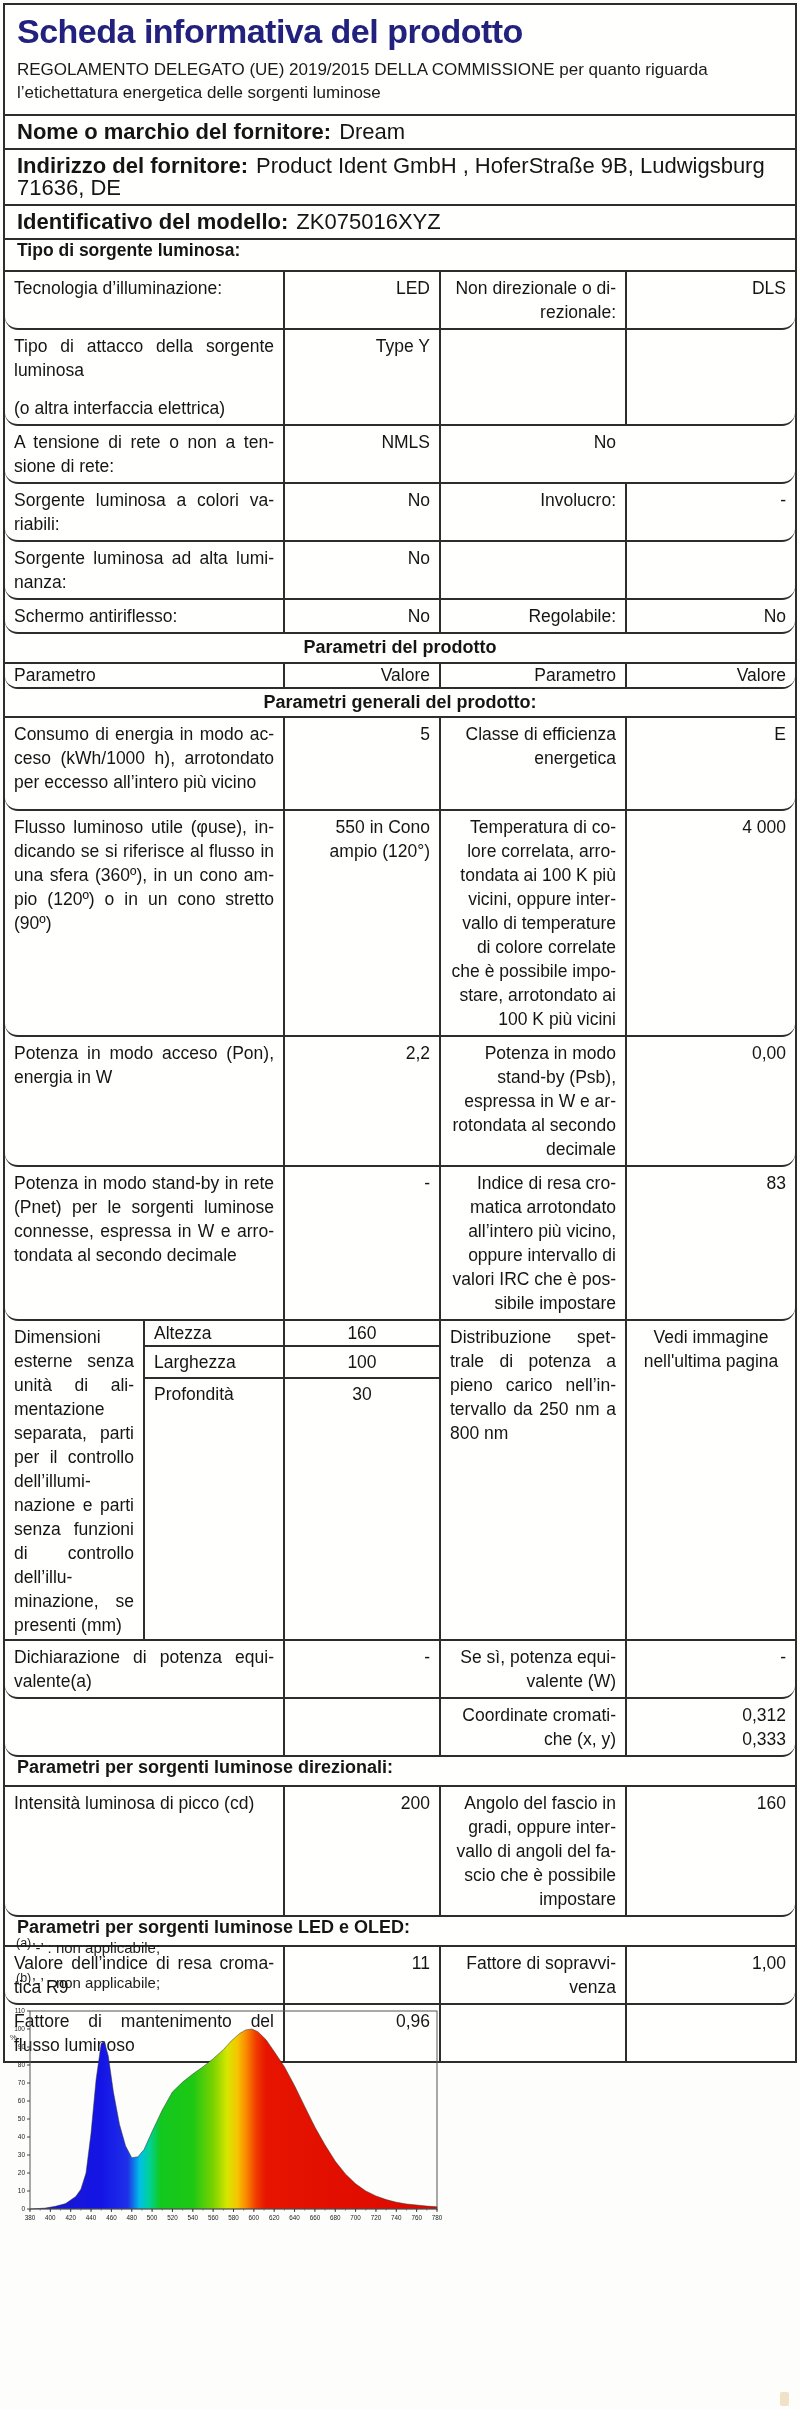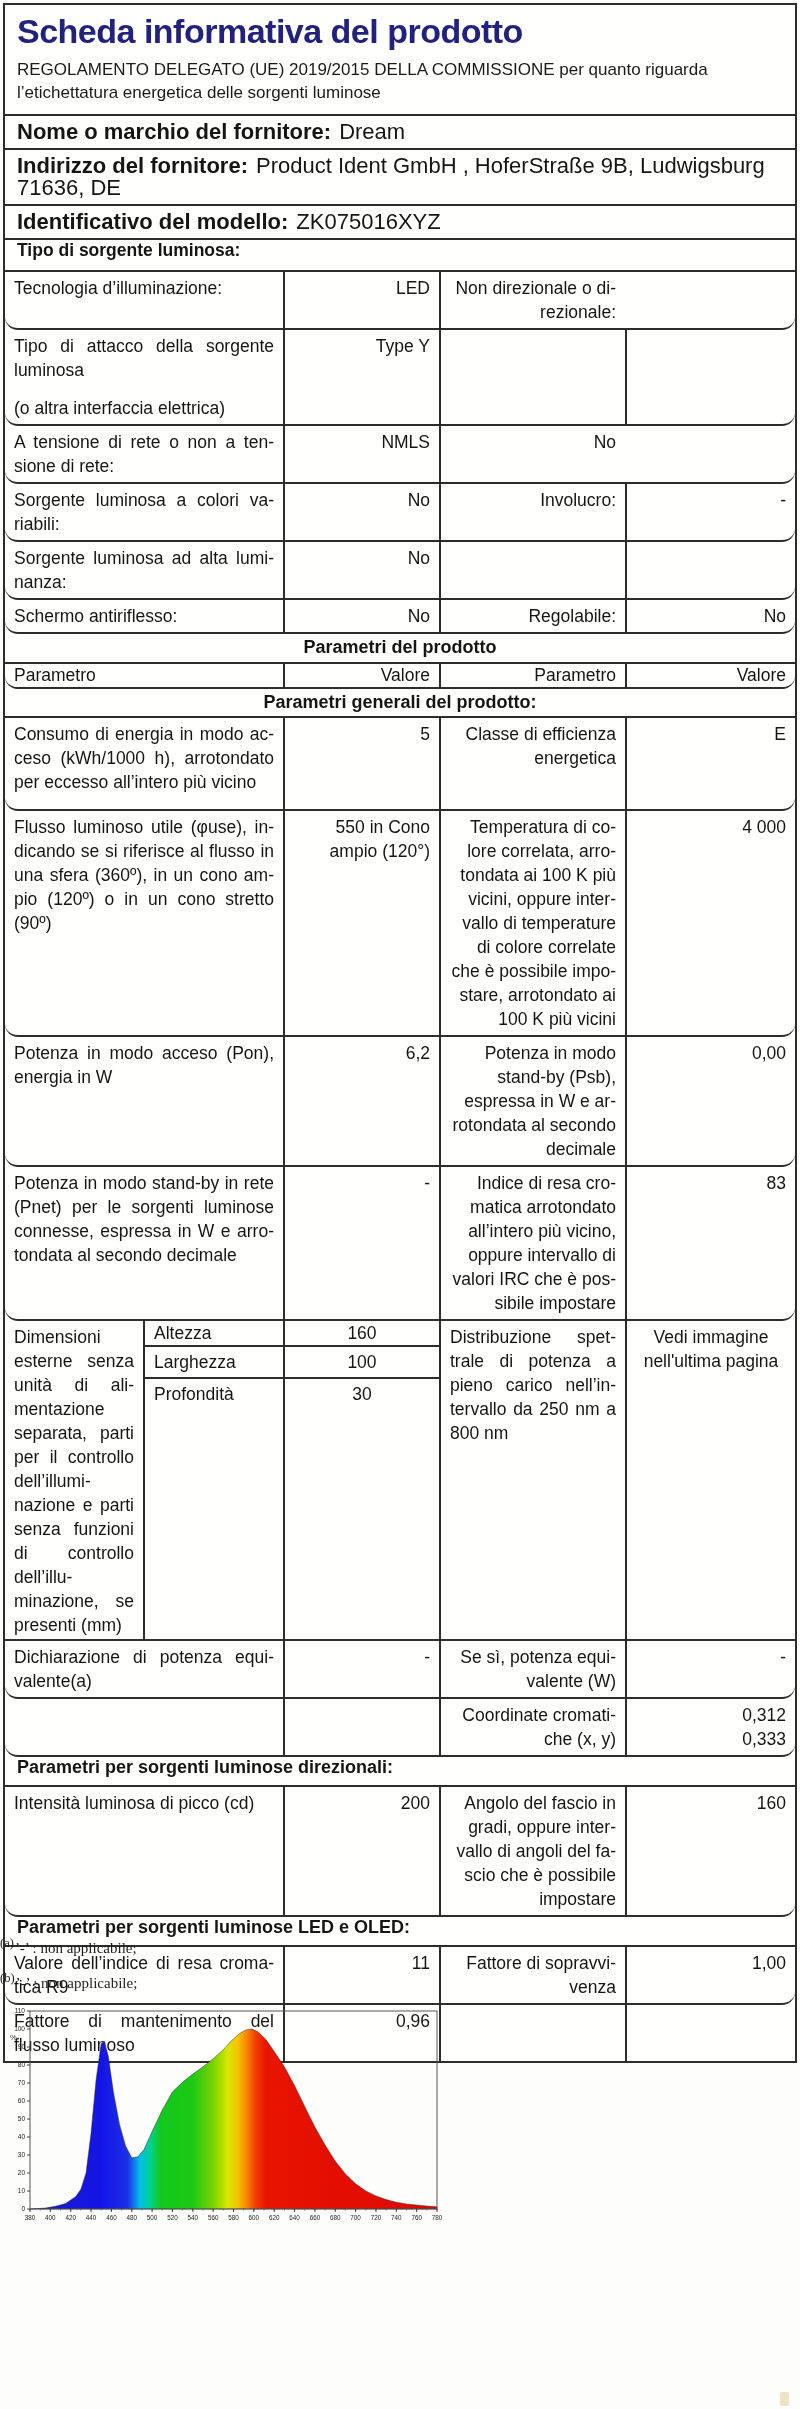--- a/index.html
+++ b/index.html
@@ -36,21 +36,21 @@
   
   .rdim { display: grid; grid-template-columns: 138px 140px 156px 186px 1fr; grid-template-rows: 26px 32px 1fr; min-height: 310px; }
   .rdim > div { padding: 2px 9px; }
   .d-main { grid-row: 1/4; grid-column: 1; padding-top: 4px !important; }
   .d-bl { border-left: 2px solid #2d2d2d; }
   .d-bb { border-bottom: 2px solid #2d2d2d; }
   .d-p2 { grid-row: 1/4; grid-column: 4; padding-top: 4px !important; }
   .d-v2 { grid-row: 1/4; grid-column: 5; padding-top: 4px !important; }
   .sub { font-size: 17.5px; line-height: 21px; }
   
-  .footnotes { position: absolute; left: 0; top: 1928px; font-family: Liberation Serif, serif; }
+  .footnotes { position: absolute; left: 16px; top: 1928px; }
   .fn { font-size: 15px; line-height: 30px; color:#1c1c1c; }
   .fn .fnm { font-size: 12.5px; vertical-align: 6px; margin-right: 1px; }
   
   .chart-wrap { position: absolute; left: 8px; top: 2004px; width: 445px; height: 235px; }
   svg text { font-family: "Liberation Sans", sans-serif; }
   
   .corner-mark { position: absolute; left: 780px; top: 2392px; width: 9px; height: 14px;
                  background: #e3c88f; opacity: .5; border-radius: 2px; }
 </style>
 </head>
@@ -74,20 +74,21 @@
     <div class="info-row hb" style="min-height:34px">
       <span class="b">Identificativo del modello:</span><span class="v">ZK075016XYZ</span>
     </div>
 
     <div class="sec-left hb" style="min-height:32px">Tipo di sorgente luminosa:</div>
 
     <div class="r4 hb" style="min-height:56px">
       <div class="c lbl">Tecnologia d’illuminazione:</div>
       <div class="c val">LED</div>
       <div class="c lbl">Non direzionale o di­rezionale:</div>
+      <div class="c val">DLS</div>
     </div>
     <div class="r4 hb" style="min-height:80px">
       <div class="c">
         <div class="lbl">Tipo di attacco della sorgente luminosa</div>
         <div class="lbl gap-top">(o altra interfaccia elettrica)</div>
       </div>
       <div class="c val">Type Y</div>
       <div class="c lbl"></div>
       <div class="c val"></div>
     </div>
@@ -132,21 +133,21 @@
     </div>
     <div class="r4 hb" style="min-height:221px">
       <div class="c lbl">Flusso luminoso utile (φuse), in­dicando se si riferisce al flusso in una sfera (360º), in un cono am­pio (120º) o in un cono stretto (90º)</div>
       <div class="c val">550 in Cono
 ampio (120°)</div>
       <div class="c lbl">Temperatura di co­lore correlata, arro­tondata ai 100 K più vicini, oppure inter­vallo di temperatu­re di colore correlate che è possibile impo­stare, arrotondato ai 100 K più vicini</div>
       <div class="c val">4 000</div>
     </div>
     <div class="r4 hb" style="min-height:120px">
       <div class="c lbl">Potenza in modo acceso (Pon), energia in W</div>
-      <div class="c val">6,2</div>
+      <div class="c val">2,2</div>
       <div class="c lbl">Potenza in mo­do stand-by (Psb), espressa in W e ar­rotondata al secon­do decimale</div>
       <div class="c val">0,00</div>
     </div>
     <div class="r4 hb" style="min-height:144px">
       <div class="c lbl">Potenza in modo stand-by in re­te (Pnet) per le sorgenti luminose connesse, espressa in W e arro­tondata al secondo decimale</div>
       <div class="c val">-</div>
       <div class="c lbl">Indice di resa cro­matica arrotondato all’intero più vicino, oppure intervallo di valori IRC che è pos­sibile impostare</div>
       <div class="c val">83</div>
     </div>
 

